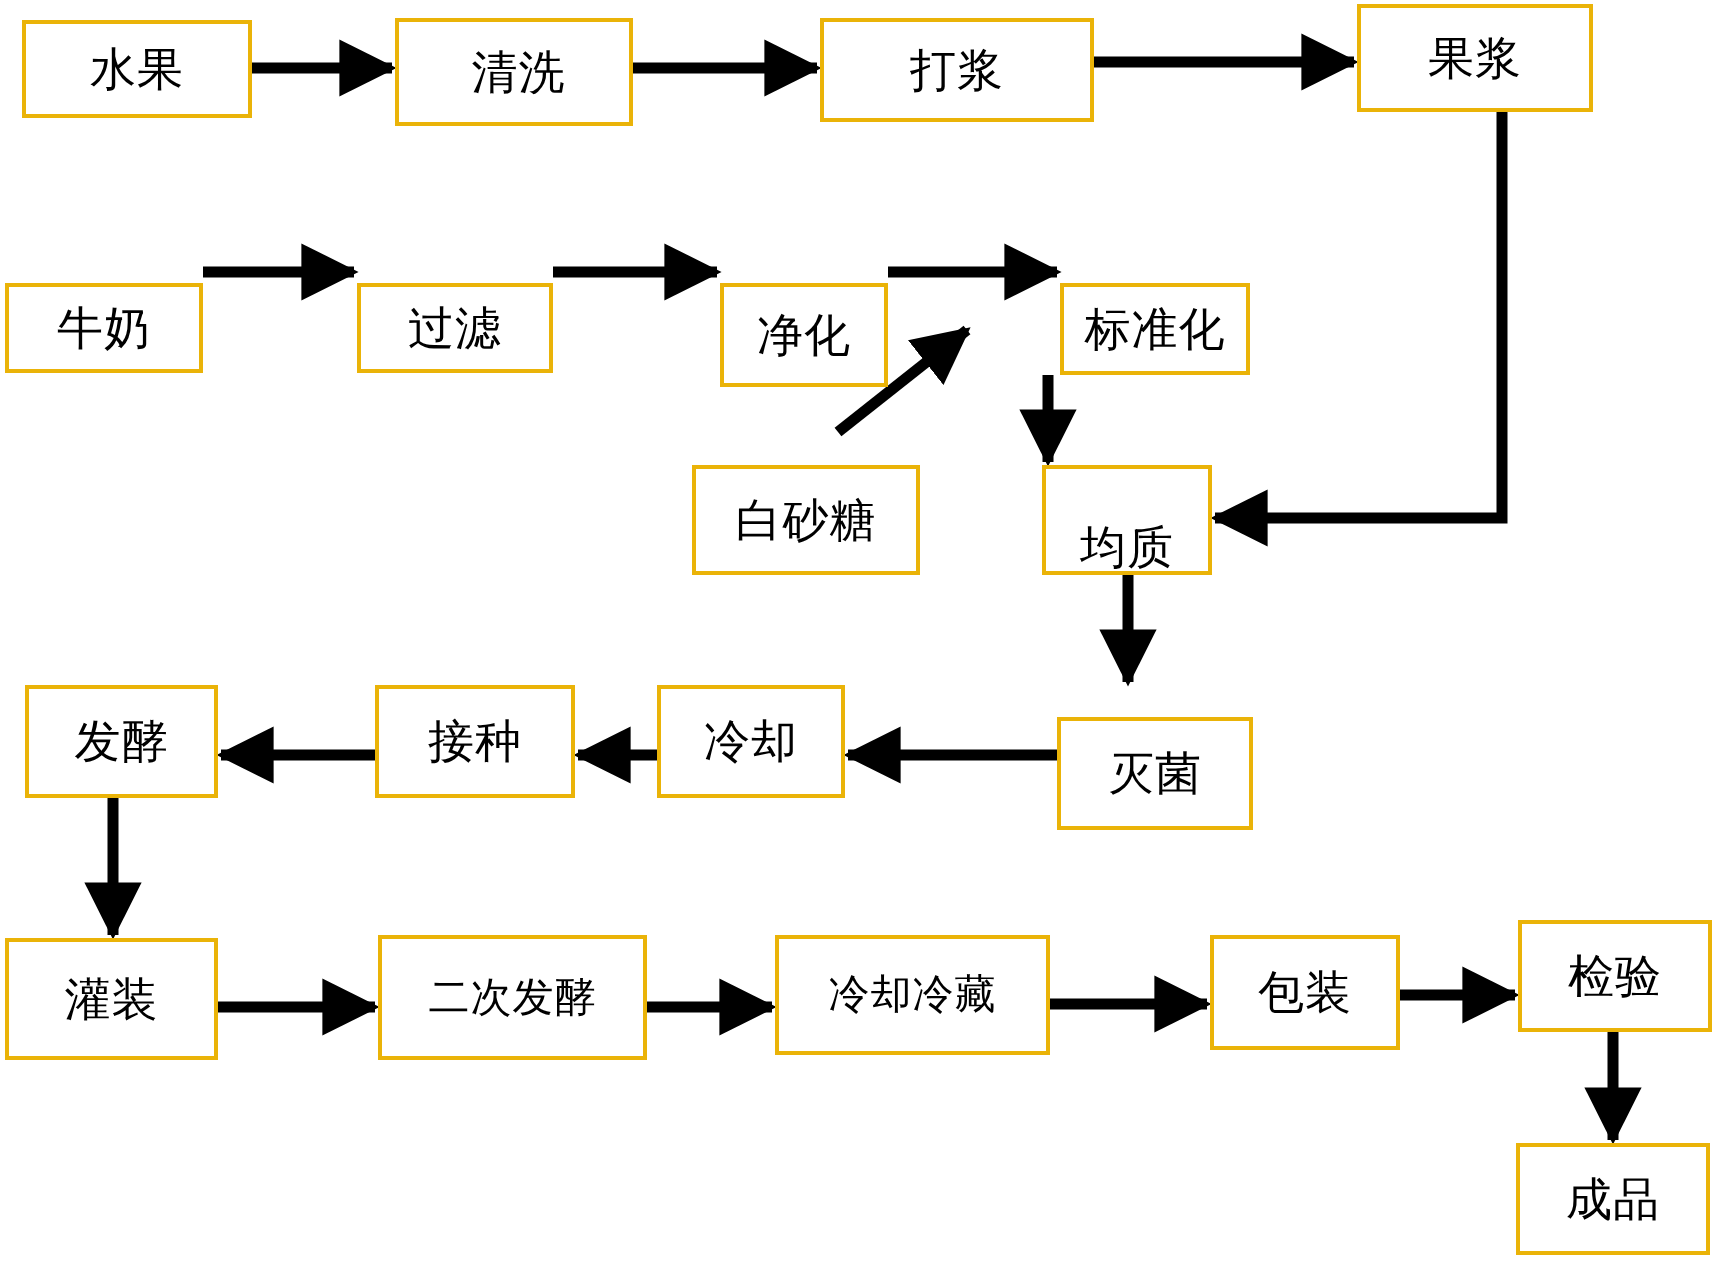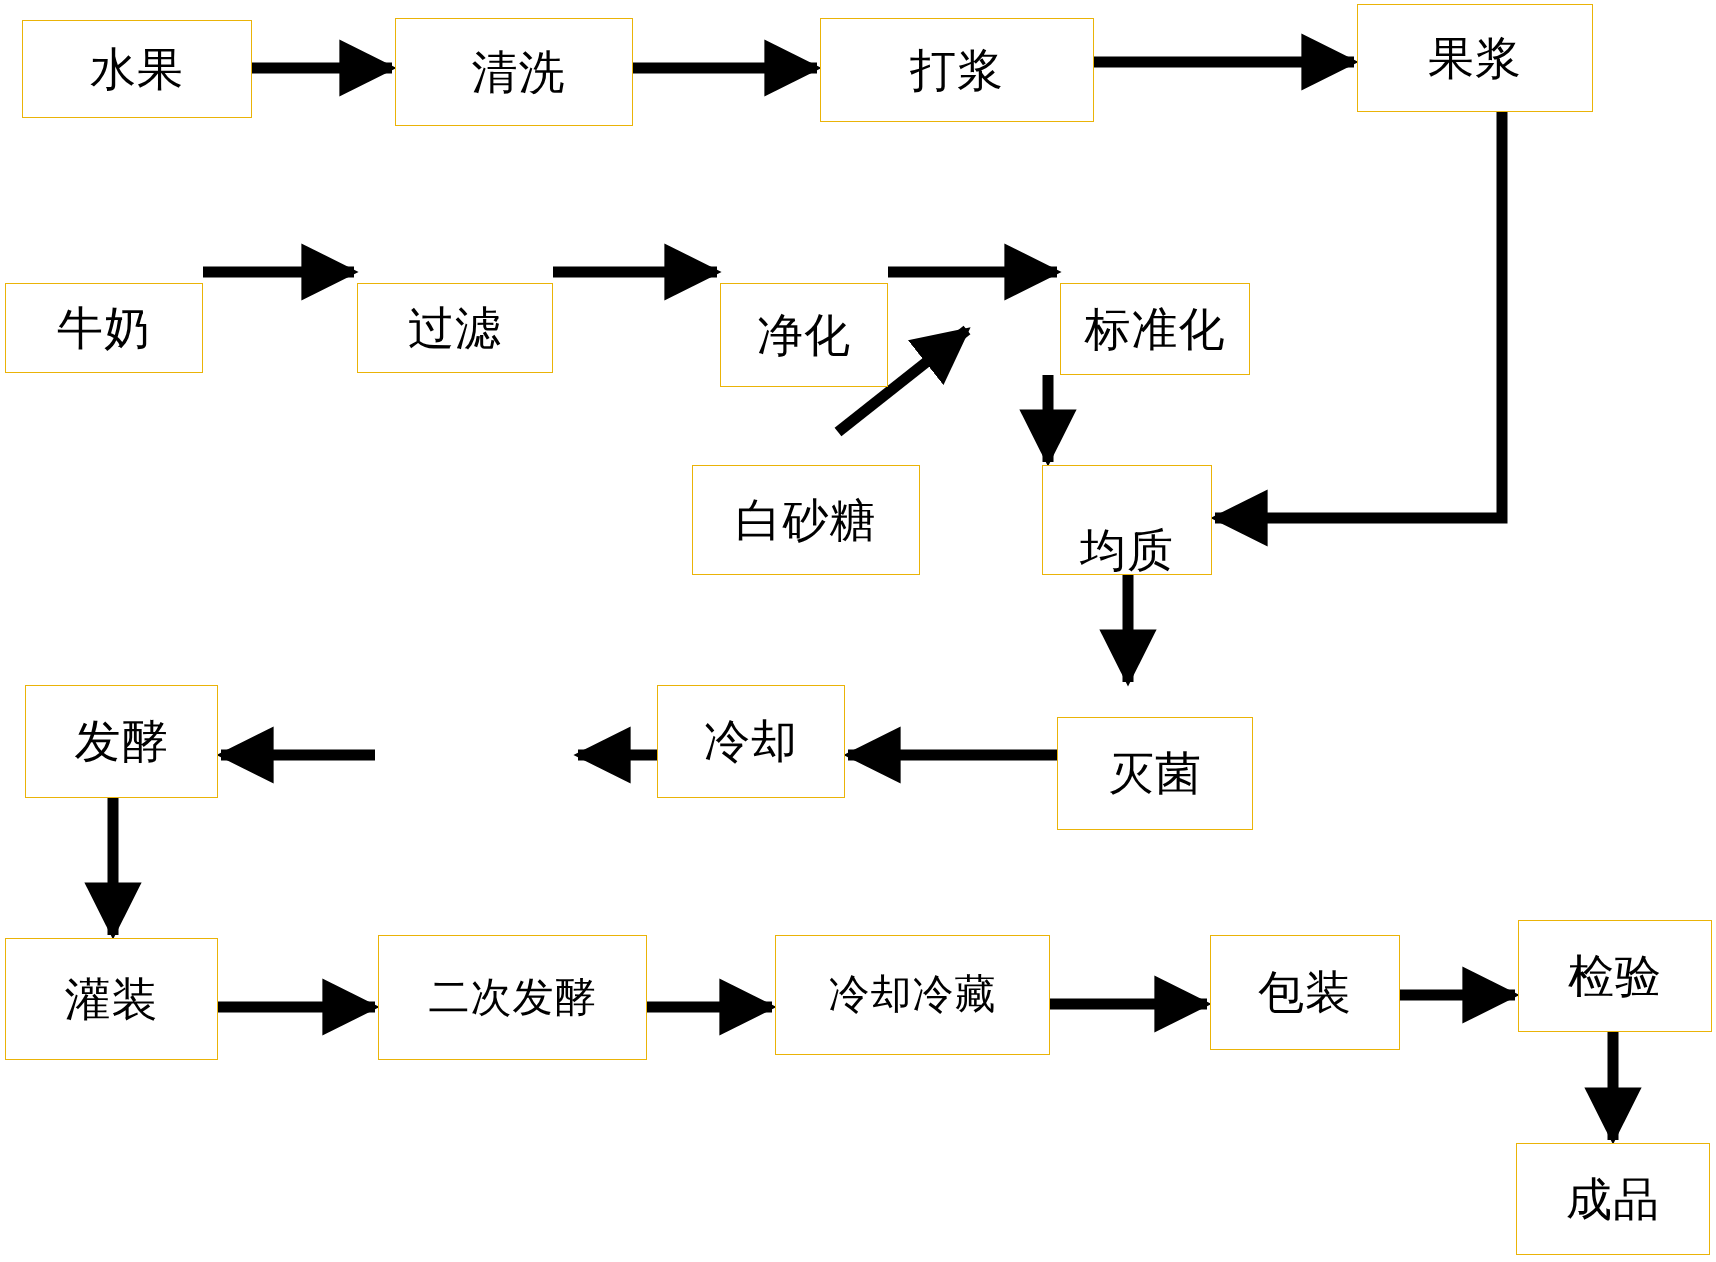--- a/index.html
+++ b/index.html
@@ -11,21 +11,21 @@
     position: relative;
     width: 1716px;
     height: 1262px;
     background: #ffffff;
     font-family: "DejaVu Sans", "Liberation Sans", sans-serif;
     overflow: hidden;
   }
   .node {
     position: absolute;
     box-sizing: border-box;
-    border: 1px solid #eab308;
+    border: 4px solid #eab308;
     background: #ffffff;
     display: flex;
     align-items: center;
     justify-content: center;
     z-index: 3;
   }
   .node .label {
     font-size: 46px;
     line-height: 1.05;
     color: #000000;
@@ -121,20 +121,23 @@
   </div>
   <div class="node" style="left: 692px; top: 465px; width: 228px; height: 110px;">
     <span class="label">白砂糖</span>
   </div>
   <div class="node" style="left: 1042px; top: 465px; width: 170px; height: 110px; align-items: flex-end;">
     <span class="label">均质</span>
   </div>
   <div class="node" style="left: 25px; top: 685px; width: 193px; height: 113px;">
     <span class="label">发酵</span>
   </div>
+  <div class="node" style="left: 375px; top: 685px; width: 200px; height: 113px;">
+    <span class="label">接种</span>
+  </div>
   <div class="node" style="left: 657px; top: 685px; width: 188px; height: 113px;">
     <span class="label">冷却</span>
   </div>
   <div class="node" style="left: 1057px; top: 685px; width: 196px; height: 113px; margin-top: 32px;">
     <span class="label">灭菌</span>
   </div>
   <div class="node" style="left: 5px; top: 938px; width: 213px; height: 122px;">
     <span class="label">灌装</span>
   </div>
   <div class="node small" style="left: 378px; top: 935px; width: 269px; height: 125px;">

